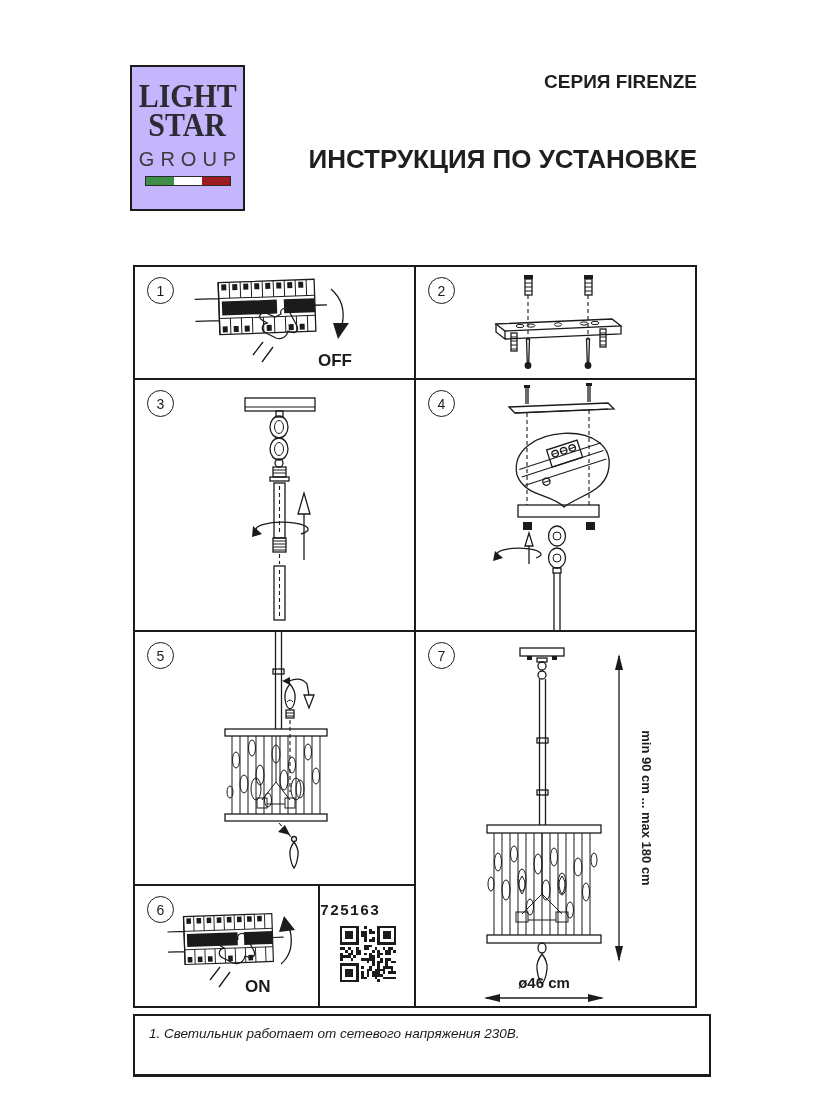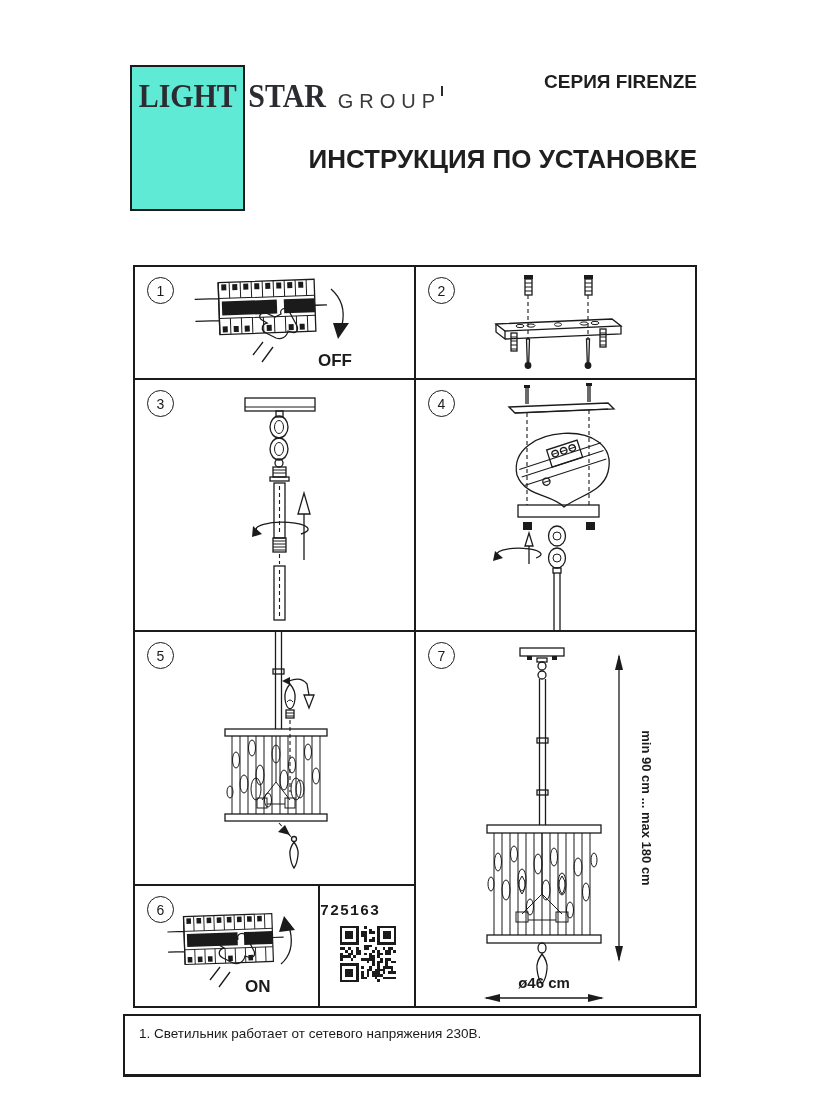--- a/index.html
+++ b/index.html
@@ -7,22 +7,22 @@
         font-family:"Liberation Sans",sans-serif;color:#1b1b1b;}
   svg{display:block;}
   svg .ln{stroke:#1b1b1b;stroke-width:1.3;fill:none;}
   svg .thin{stroke:#1b1b1b;stroke-width:1;fill:none;}
   svg .dash{stroke:#1b1b1b;stroke-width:1.1;fill:none;stroke-dasharray:4 3;}
   svg .blk{fill:#1b1b1b;stroke:none;}
   svg text{font-family:"Liberation Sans",sans-serif;fill:#1b1b1b;}
 
   
   .logo-box{position:absolute;left:130px;top:65px;width:111px;height:128px;
-            border:2px solid #1b1b1b;display:flex;flex-direction:row;align-items:flex-start;
-            justify-content:flex-start;padding-top:14px;box-sizing:content-box;background:#5eead4;}
+            border:2px solid #1b1b1b;display:flex;flex-direction:column;align-items:center;
+            justify-content:flex-start;padding-top:14px;box-sizing:content-box;background:#c4b5fd;}
   .logo-word{font-family:"Liberation Serif",serif;font-weight:700;font-size:34px;line-height:.86;
              color:#2b2b31;transform:scaleX(.88);letter-spacing:0;}
   .logo-group{margin-top:9px;font-size:20px;letter-spacing:6px;color:#3a3a3a;text-indent:6px;}
   .logo-flag{margin-top:5px;width:84px;height:8px;border:1px solid #2a2a2a;display:flex;}
   .logo-flag span{flex:1;}
   .hdr{position:absolute;right:129px;text-align:left;font-weight:700;color:#1f1f1f;}
   .hdr-series{top:68px;font-size:19px;line-height:28px;}
   .hdr-title{top:146px;font-size:26px;line-height:26px;}
 
   
@@ -30,23 +30,23 @@
   .vline,.hline{position:absolute;background:#1b1b1b;}
   .panel{position:absolute;}
   .stepnum{position:absolute;left:12px;top:10px;width:25px;height:25px;border:1.5px solid #1b1b1b;
            border-radius:50%;display:flex;align-items:center;justify-content:center;
            font-size:14px;background:#fff;z-index:2;}
   .qrlabel{position:absolute;left:0;top:17px;width:100%;text-align:left;
            font-weight:700;font-size:15px;letter-spacing:1px;font-family:Liberation Mono, monospace;}
   .qrbox{position:absolute;left:20px;top:40px;}
 
   
-  .notes{position:absolute;left:123px;top:1014px;width:560px;height:51px;
+  .notes{position:absolute;left:133px;top:1014px;width:560px;height:51px;
          border:2px solid #1b1b1b;border-bottom-width:3px;padding:7px 0 0 14px;
-         font-size:13.5px;line-height:1.6;box-sizing:content-box;background:#fff;}
+         font-size:13.5px;line-height:1.6;box-sizing:content-box;background:#fff;font-style:italic;}
 </style>
 </head>
 <body>
 
 <div class="page">
 
   <div class="logo-box">
     <div class="logo-word">LIGHT</div>
     <div class="logo-word">STAR</div>
     <div class="logo-group">GROUP</div>

